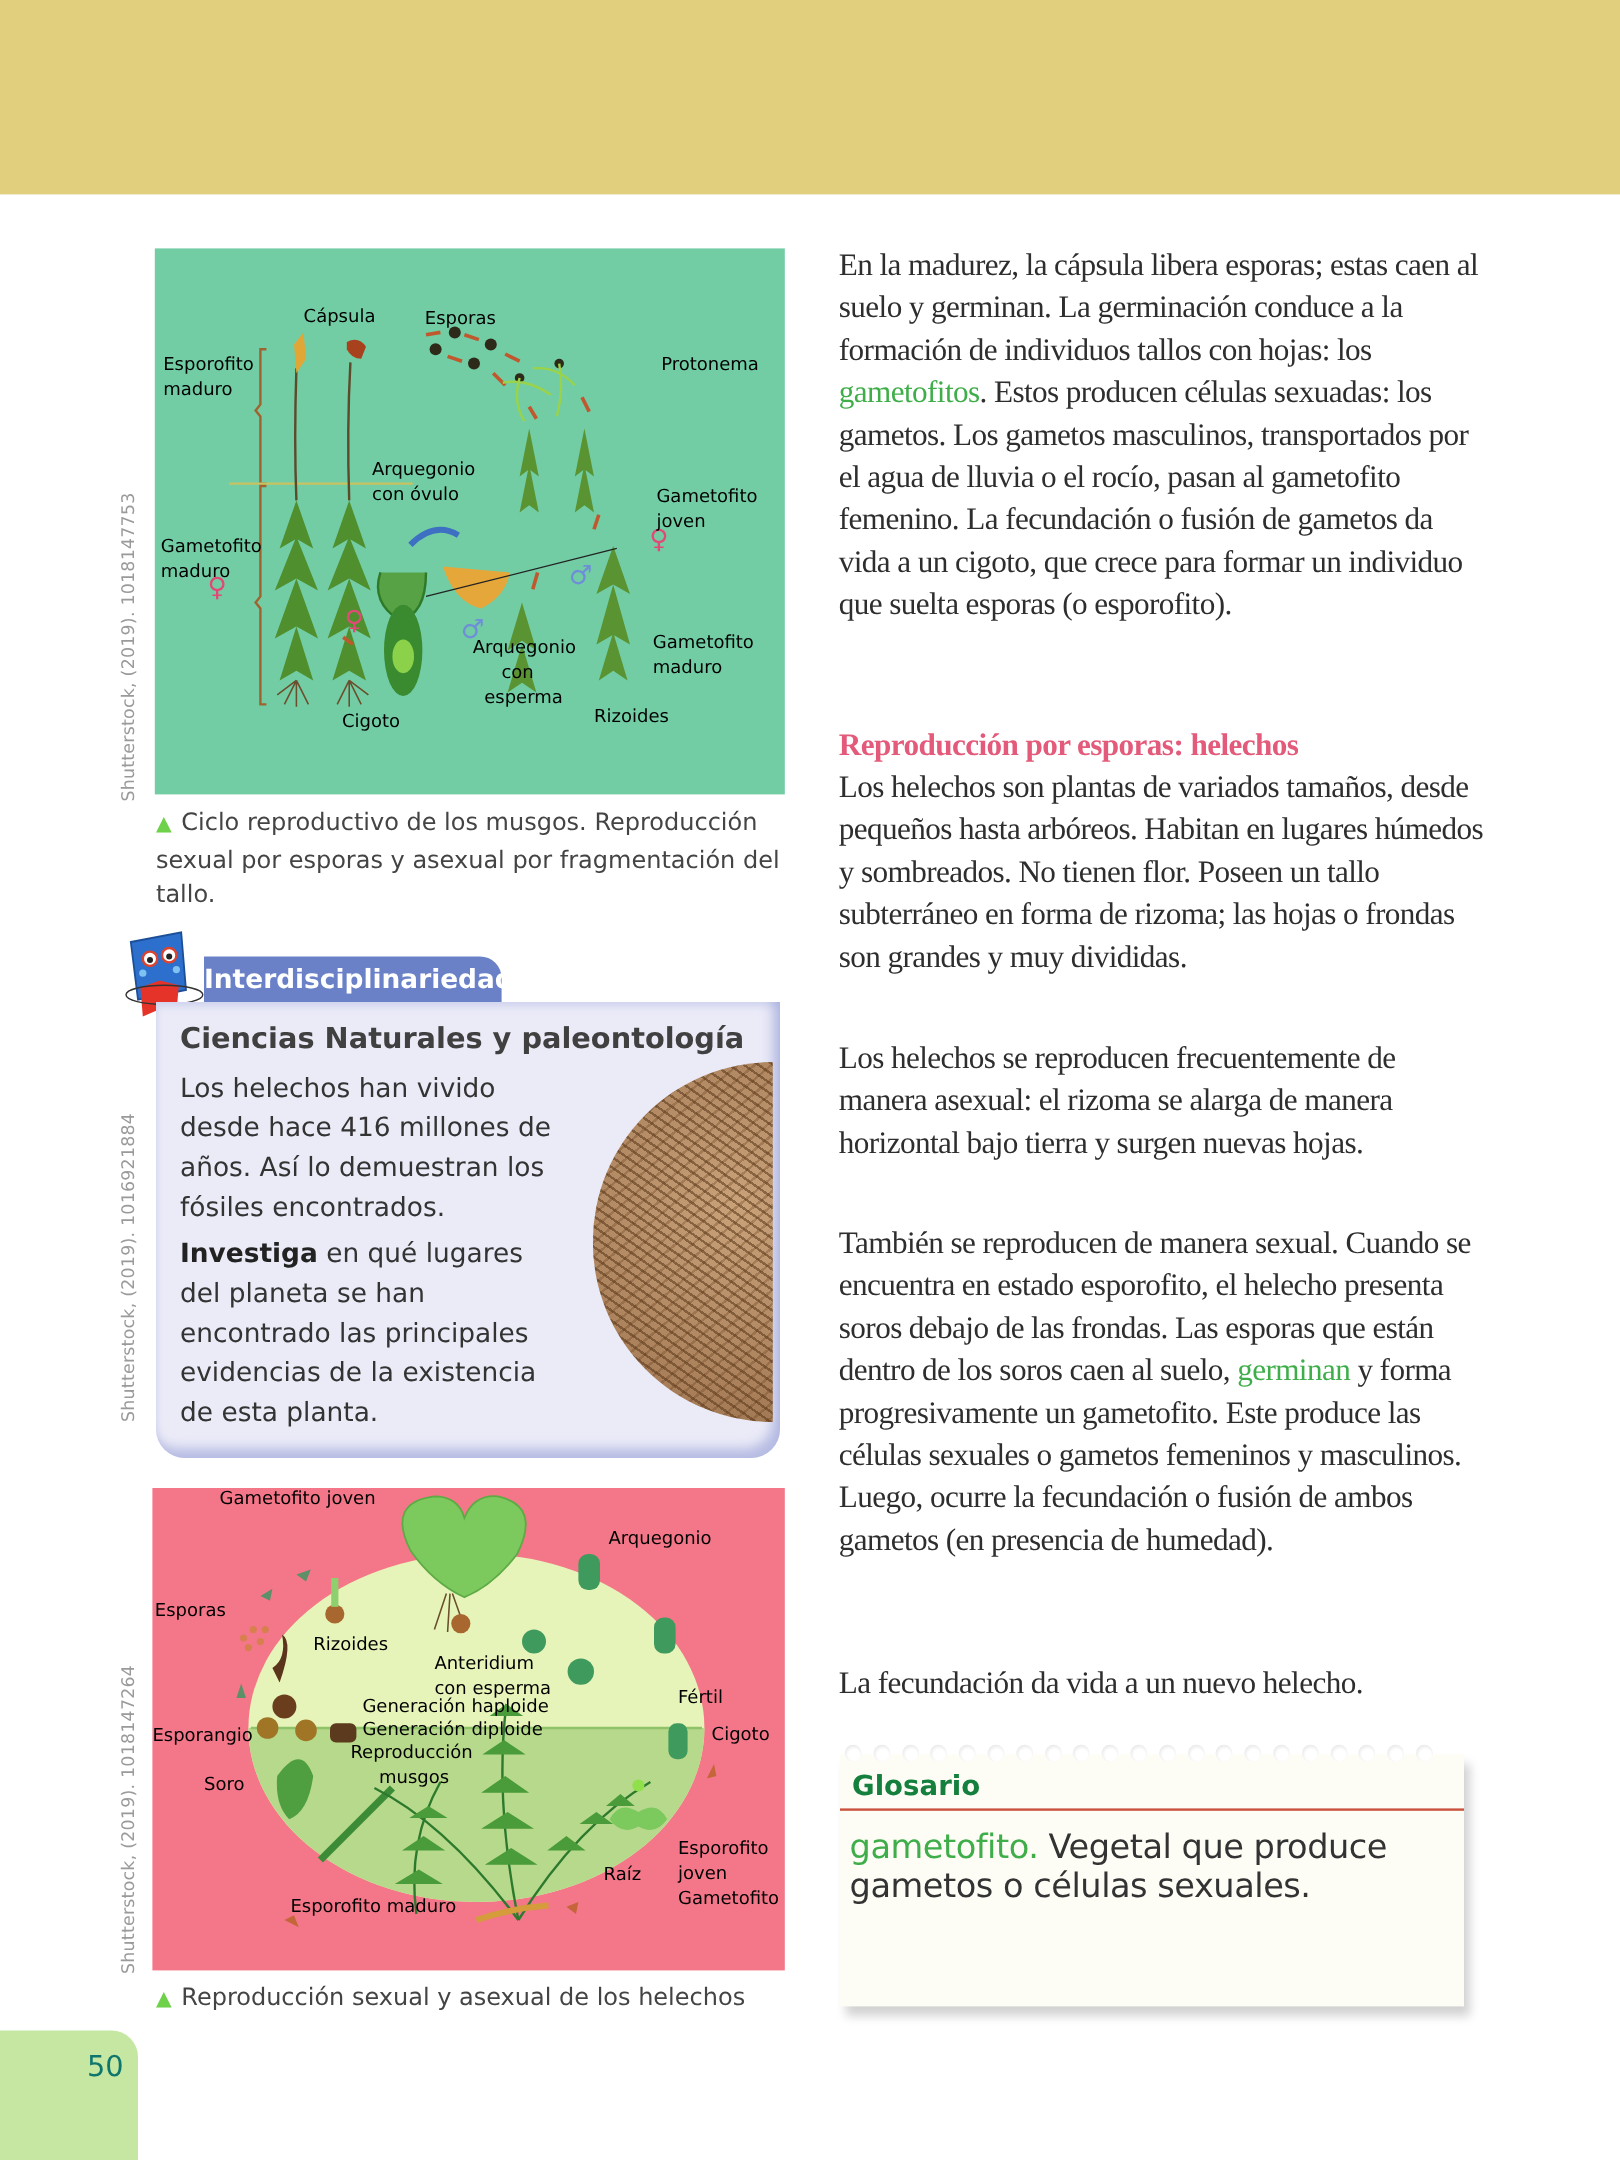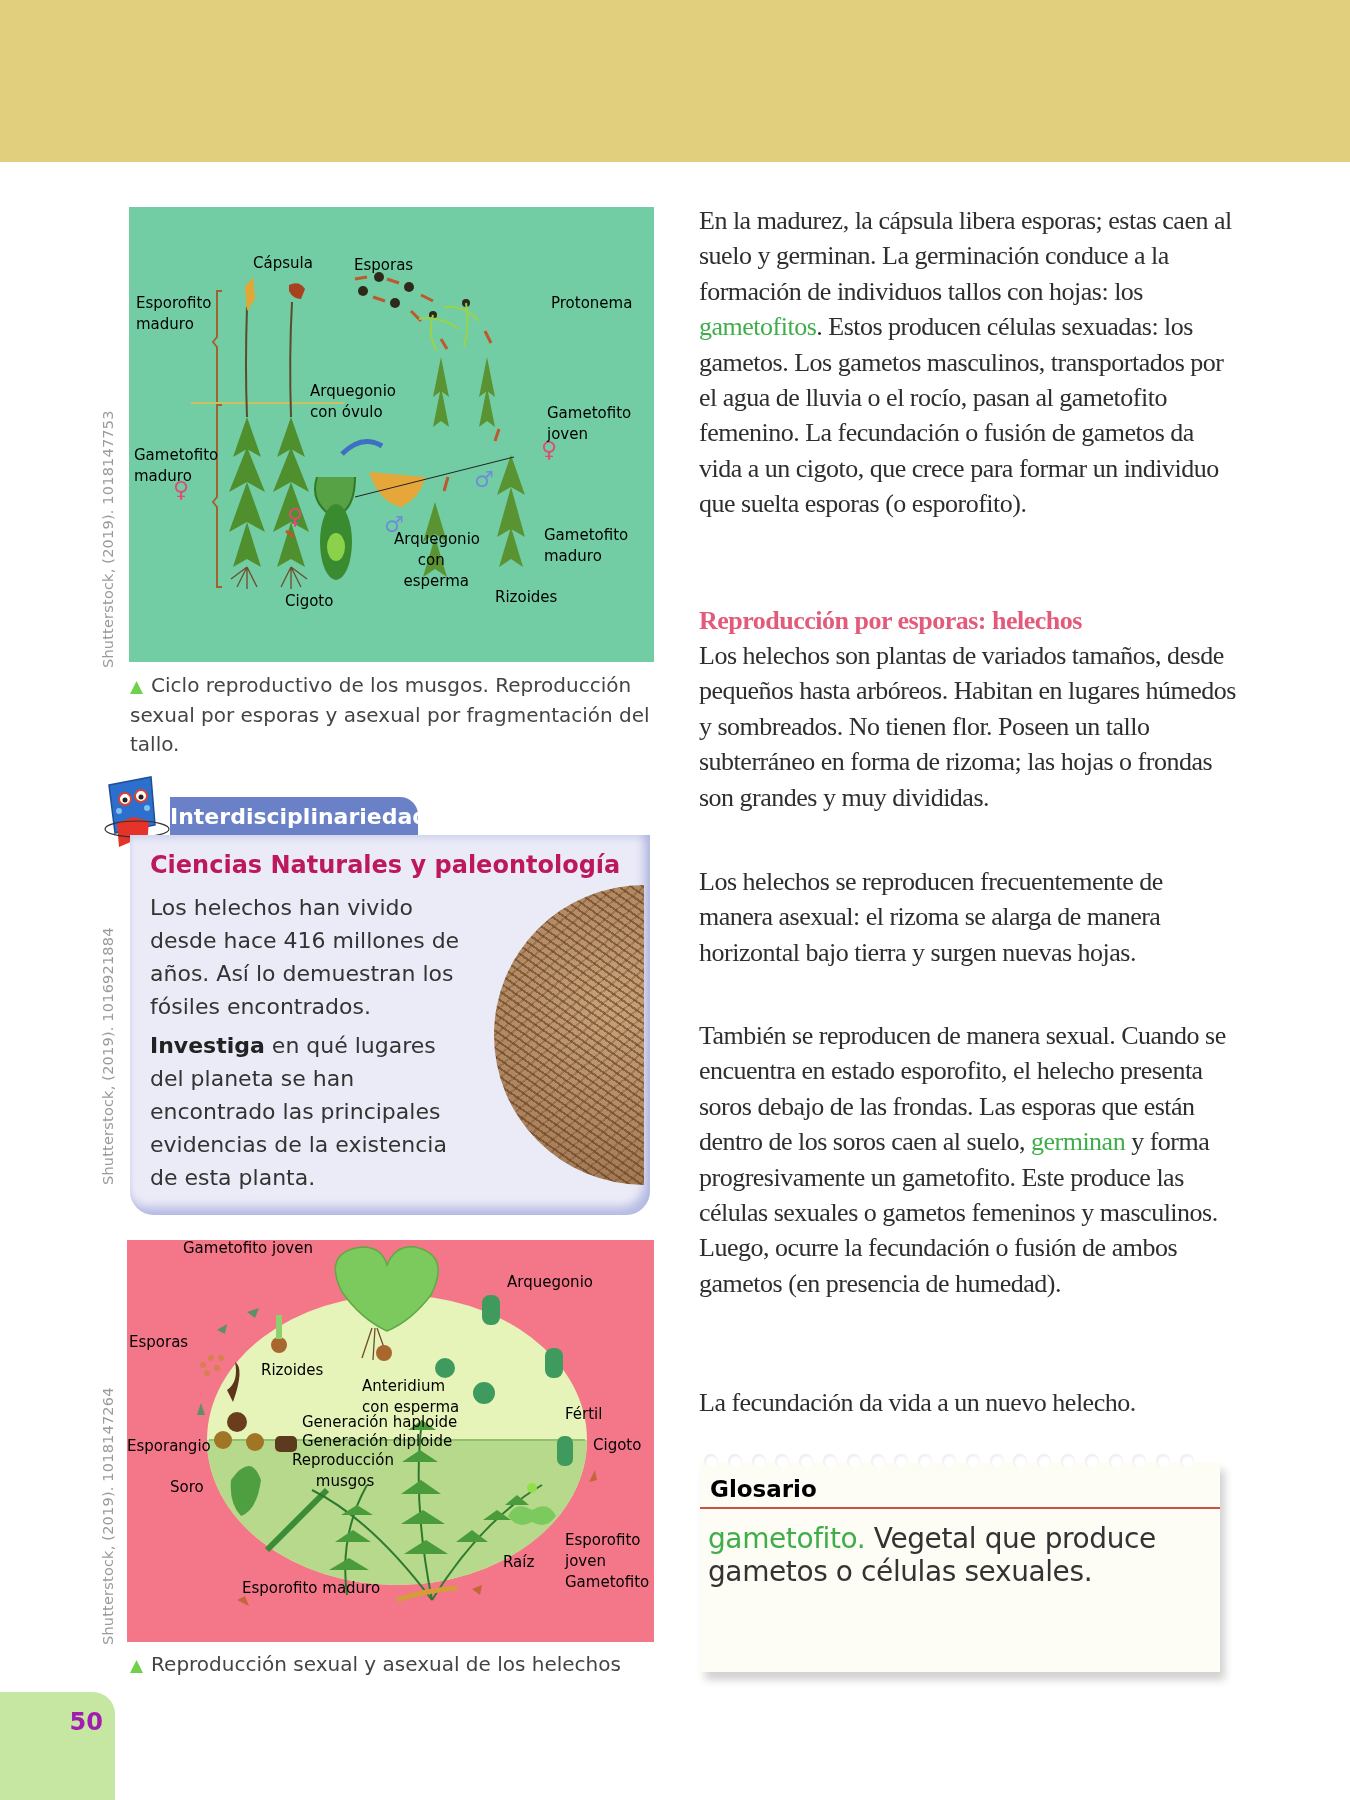--- a/index.html
+++ b/index.html
@@ -16,21 +16,21 @@
   .fig-label { position:absolute; font-size:15px; line-height:21px; color:#000000; white-space:pre; font-family:"DejaVu Sans", sans-serif; }
 
   .caption { position:absolute; font-size:20px; line-height:29px; color:#444; font-family:"DejaVu Sans", sans-serif; }
   .caption .tri { color:#6fd04a; font-size:17px; margin-right:8px; }
 
   
   .inter-tab { position:absolute; left:170px; top:797px; width:248px; height:40px; background:#6a80c7;
                border-radius:0 18px 0 0; color:#fff; font-weight:bold; font-size:22px; line-height:40px; }
   .inter-box { position:absolute; left:130px; top:835px; width:520px; height:380px; background:#ebebf8;
                border-radius:0 0 24px 24px; box-shadow: inset -6px -8px 10px rgba(140,150,210,0.55), inset 0 4px 6px rgba(200,205,235,0.7); }
-  .inter-title { position:absolute; left:20px; top:16px; font-size:24px; font-weight:bold; color:#be185d; }
+  .inter-title { position:absolute; left:20px; top:16px; font-size:24px; font-weight:bold; color:#404040; }
   .inter-text { position:absolute; left:20px; top:56px; width:310px; font-size:22px; line-height:33px; color:#333; }
   .inter-text p { margin-bottom:6px; }
   .inter-text b { color:#222; }
   .fossil { position:absolute; right:6px; top:50px; width:150px; height:300px; overflow:hidden; }
   .fossil-circle { position:absolute; left:0; top:0; width:300px; height:300px; border-radius:50%;
                    background:
                      repeating-linear-gradient(35deg, rgba(90,55,25,0.55) 0 2px, transparent 2px 7px),
                      repeating-linear-gradient(-40deg, rgba(110,70,35,0.35) 0 2px, transparent 2px 9px),
                      radial-gradient(circle at 40% 40%, #c9a27a, #a9805a 60%, #8f6844); }
   .mascot { position:absolute; left:103px; top:775px; width:68px; height:76px; }
@@ -41,27 +41,27 @@
   
   .body-text { position:absolute; left:699px; width:540px; font-size:26px; line-height:35.4px; color:#2e2e2e; font-family:Liberation Serif, serif; letter-spacing:-0.5px; }
   .hl { color:#3fae4a; }
   .section-title { color:#e35a7a; font-weight:bold; }
 
   
   .glossary { position:absolute; left:700px; top:1462px; width:520px; height:210px; background:#fdfdf6;
               box-shadow: 5px 8px 8px rgba(0,0,0,0.18); }
   .spiral { position:absolute; left:0; top:-8px; width:100%; height:18px; display:flex; gap:9.8px; padding-left:4px; }
   .spiral span { width:14px; height:14px; border-radius:50%; background:radial-gradient(circle at 55% 60%, #fff 40%, #d8d8d8 100%); }
-  .gl-title { position:absolute; left:10px; top:14px; font-size:23px; font-weight:bold; color:#000000; }
+  .gl-title { position:absolute; left:10px; top:14px; font-size:23px; font-weight:bold; color:#15803d; }
   .gl-rule { position:absolute; left:0; top:45px; width:520px; height:2px; background:#c9523e; }
   .gl-entries { position:absolute; left:8px; top:60px; width:500px; font-size:28px; line-height:33px; color:#333; letter-spacing:-0.4px; }
   .gl-entries p { margin-bottom:4px; }
 
   .page-tab { position:absolute; left:0; top:1692px; width:115px; height:108px; background:#c5e7a2; border-radius:0 22px 0 0; }
-  .page-num { position:absolute; right:12px; top:16px; font-size:24px; color:#a21caf;font-weight:bold; }
+  .page-num { position:absolute; right:12px; top:16px; font-size:24px; color:#0f766e; }
 </style>
 </head>
 <body>
 
 <div class="header-band"></div>
 
 <div class="credit" style="left:100px; top:668px;">Shutterstock, (2019). 1018147753</div>
 <div class="credit" style="left:100px; top:1185px;">Shutterstock, (2019). 1016921884</div>
 <div class="credit" style="left:100px; top:1645px;">Shutterstock, (2019). 1018147264</div>
 

